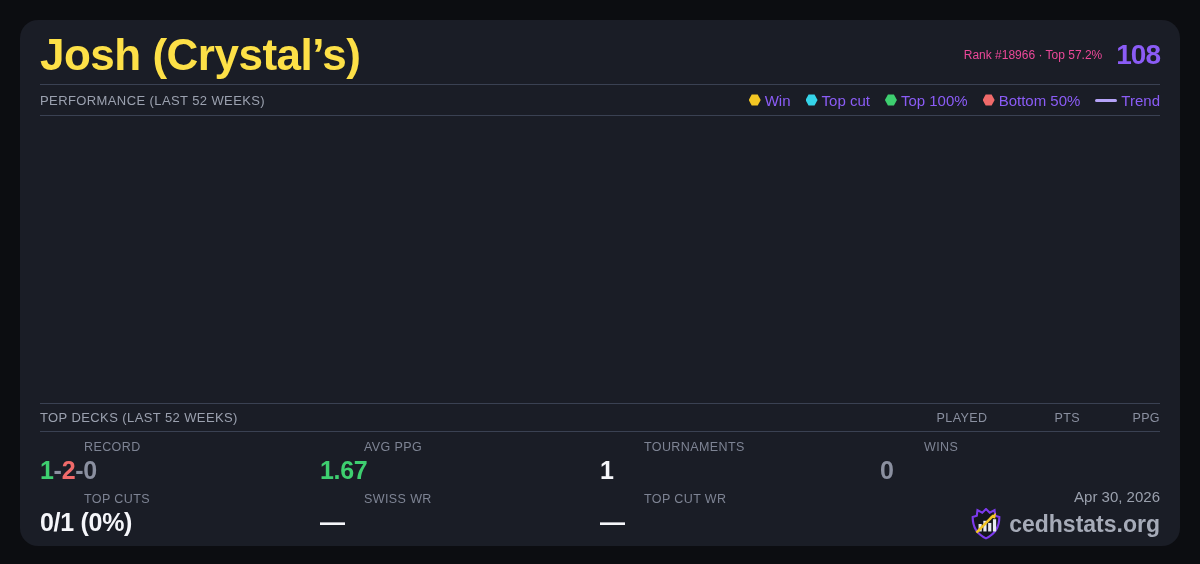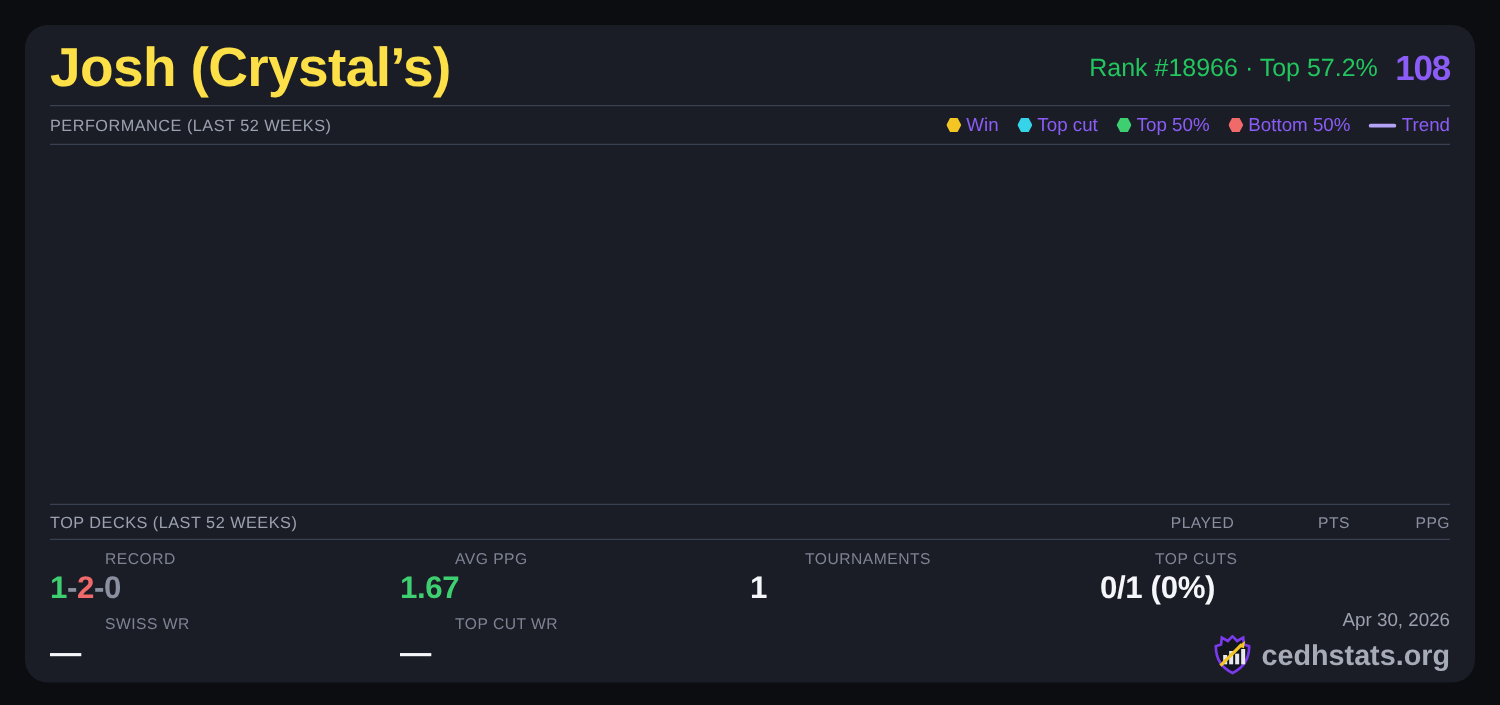--- a/index.html
+++ b/index.html
@@ -27,21 +27,21 @@
     justify-content: space-between;
     padding-top: 6px;
   }
   .title {
     font-size: 44px;
     font-weight: 700;
     color: #fde047;
     letter-spacing: -0.5px;
   }
   .hdr-right { display: flex; align-items: center; gap: 14px; }
-  .rank-line { font-size: 20px; color: #22c55e; }
+  .rank-line { font-size: 12px; color: #ec4899; }
   .rating { font-size: 28px; font-weight: 700; letter-spacing: -1px; }
   .divider { height: 1px; background: #3a4152; width: 100%; flex: none; }
   
   .sec-row {
     height: 30px;
     display: flex;
     align-items: center;
     justify-content: space-between;
     gap: 46px;
   }
@@ -121,21 +121,21 @@
       <span class="legend-item">
         <span class="dot" style="background: rgb(243, 198, 35);"></span>
         <span class="legend-text">Win</span>
       </span>
       <span class="legend-item">
         <span class="dot" style="background: rgb(53, 212, 233);"></span>
         <span class="legend-text">Top cut</span>
       </span>
       <span class="legend-item">
         <span class="dot" style="background: rgb(62, 207, 112);"></span>
-        <span class="legend-text">Top 50%</span>
+        <span class="legend-text">Top 100%</span>
       </span>
       <span class="legend-item">
         <span class="dot" style="background: rgb(240, 106, 106);"></span>
         <span class="legend-text">Bottom 50%</span>
       </span>
       <span class="legend-item">
         <span class="trend-line" style="background: rgb(181, 163, 247);"></span>
         <span class="legend-text">Trend</span>
       </span>
     </div>
@@ -171,20 +171,24 @@
       <div class="stat-cell">
         <div class="stat-label">AVG PPG</div>
         <div class="stat-value" style="color: rgb(62, 207, 112);">1.67</div>
       </div>
 
       <div class="stat-cell">
         <div class="stat-label">TOURNAMENTS</div>
         <div class="stat-value">1</div>
       </div>
 
+      <div class="stat-cell">
+        <div class="stat-label">WINS</div>
+        <div class="stat-value" style="color: rgb(139, 144, 160);">0</div>
+      </div>
 
       <div class="stat-cell">
         <div class="stat-label">TOP CUTS</div>
         <div class="stat-value">0/1 (0%)</div>
       </div>
 
       <div class="stat-cell">
         <div class="stat-label">SWISS WR</div>
         <div class="stat-value">—</div>
       </div>

